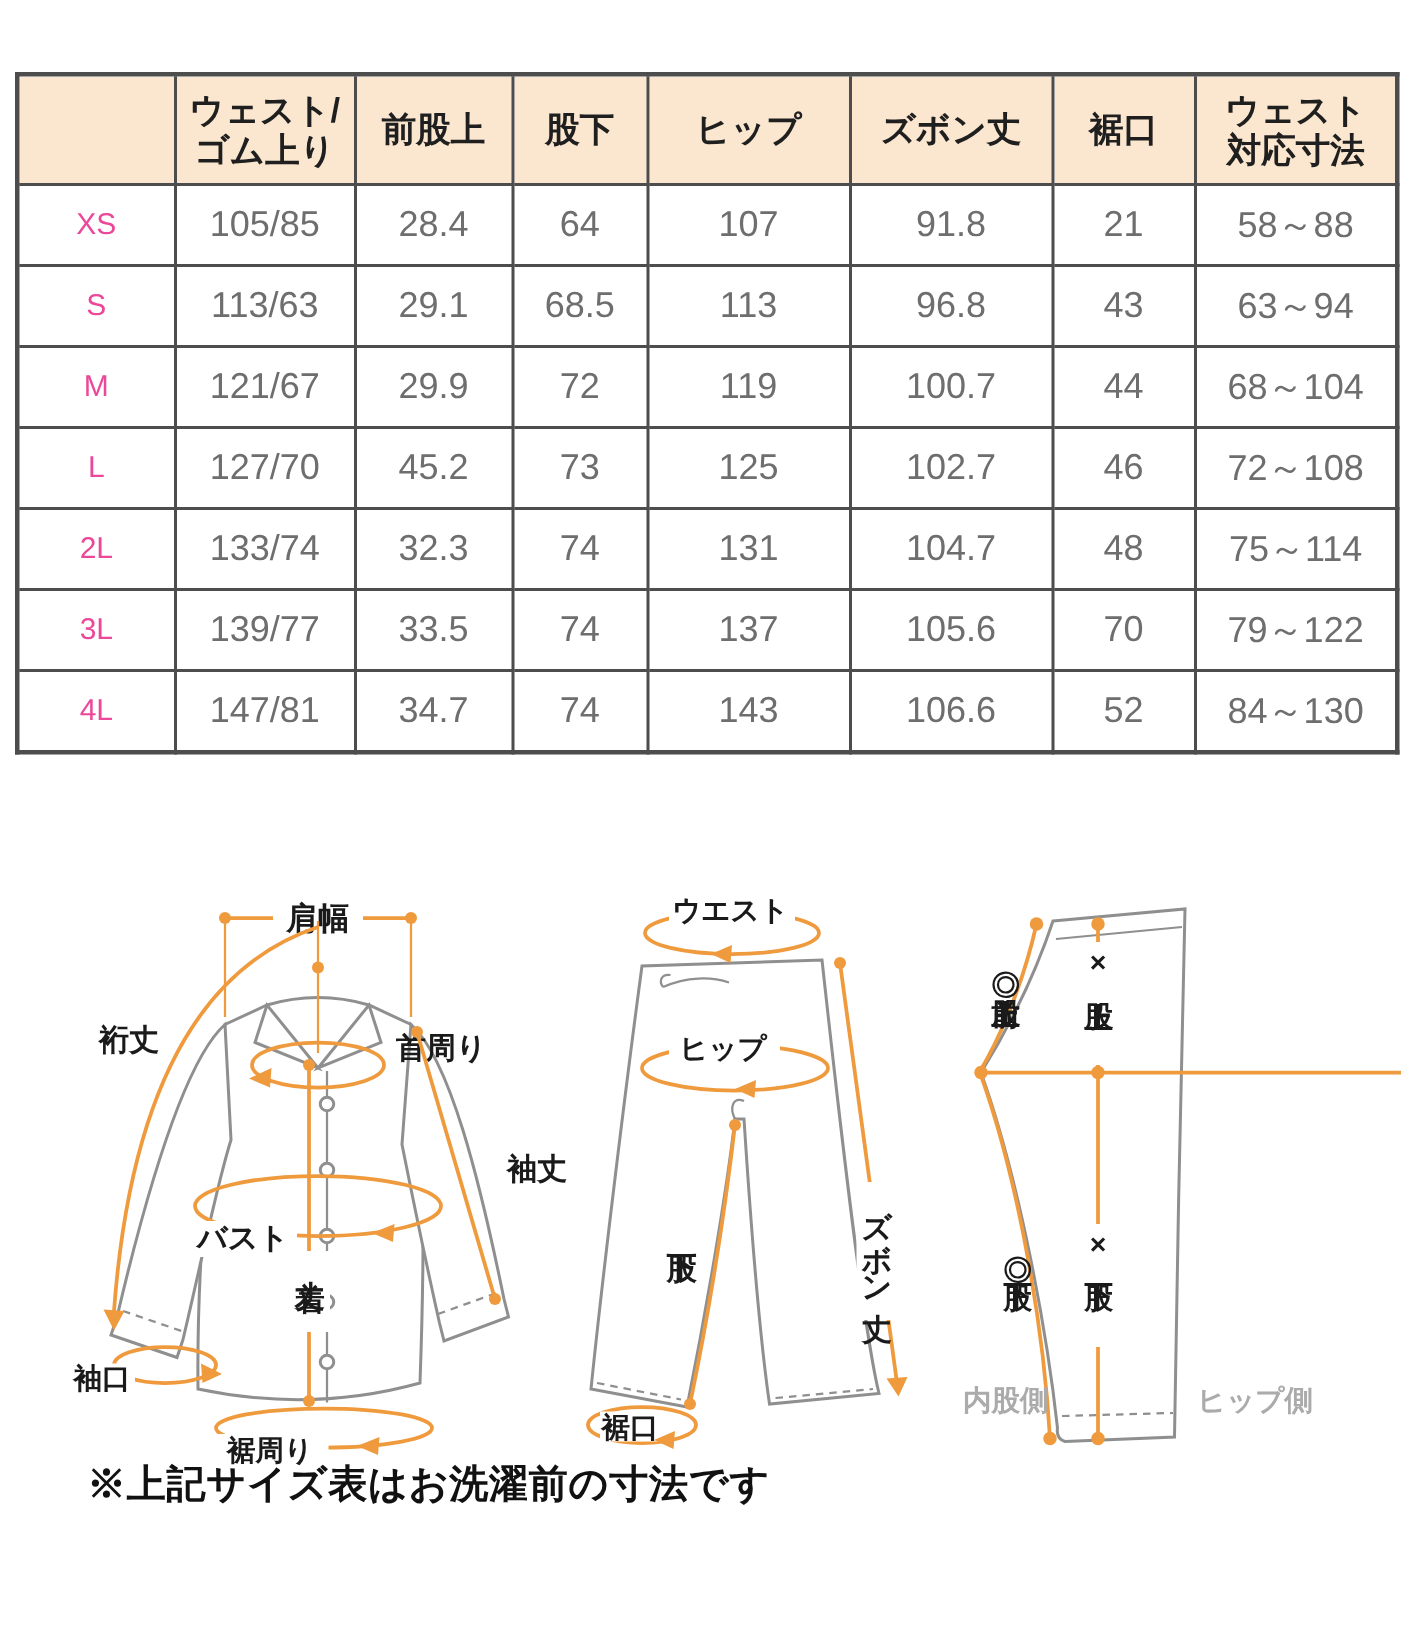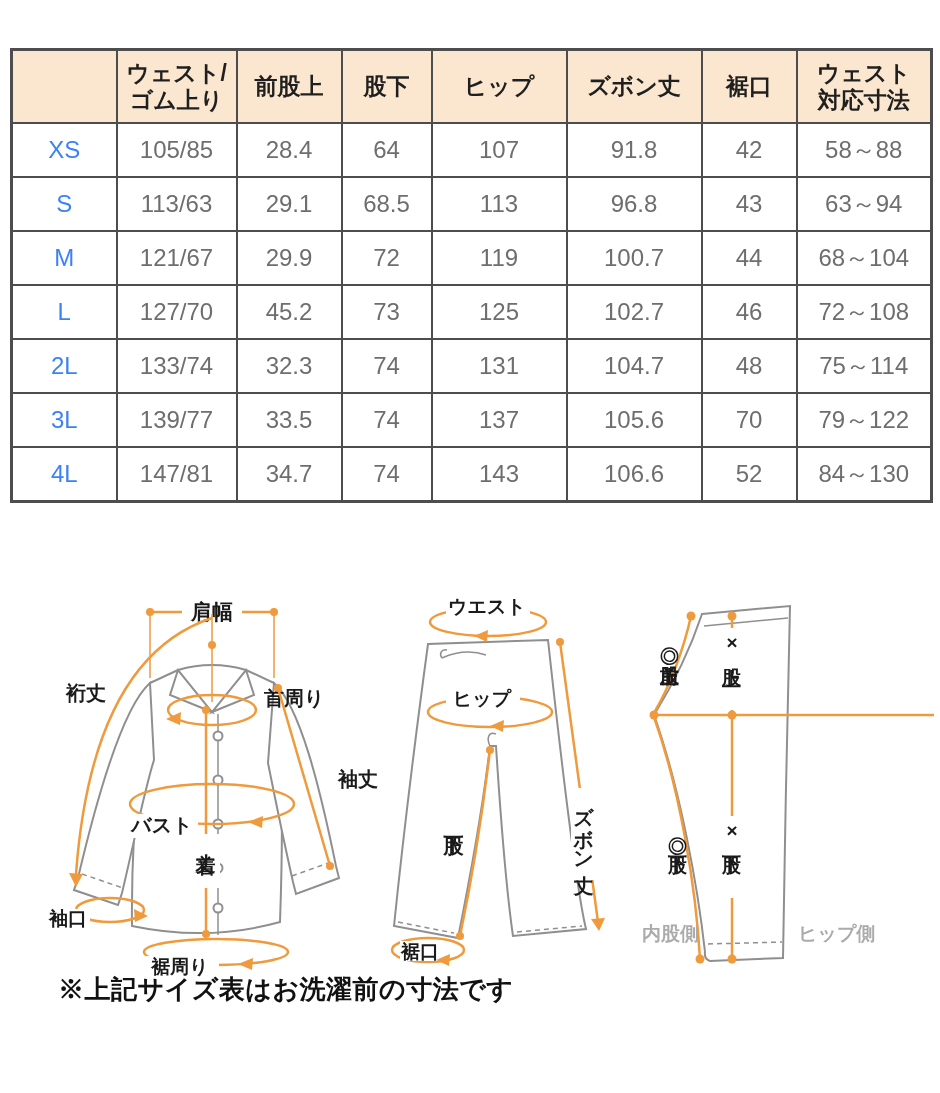--- a/index.html
+++ b/index.html
@@ -15,21 +15,21 @@
   }
   .size-table th, .size-table td {
     border:2px solid #4d4d4d; text-align:center; vertical-align:middle;
     padding:0; overflow:hidden;
   }
   .size-table thead th {
     background:#fbe7cf; color:#1f1f1f; font-weight:bold; font-size:23px;
     height:71px; line-height:1.15; white-space:pre-line;
   }
   .size-table td { height:52px; font-size:24px; color:#6e6e6e; background:#ffffff; }
-  .size-table td.size-cell { color:#3b82f6; font-size:24px; }
+  .size-table td.size-cell { color:#ec4899; font-size:20px; }
   
   .diagram { position:absolute; top:588px; }
   .diagram.shirt { left:28px; }
   .diagram.pfront { left:390px; }
   .diagram.pside  { left:640px; }
   svg text { font-family:"Liberation Sans", sans-serif; font-weight:bold; fill:#1a1a1a; }
   svg text.gray { fill:#ababab; }
   svg text.vtext { writing-mode:vertical-rl; text-orientation:upright; }
   .outline { fill:#ffffff; stroke:#8f8f8f; stroke-width:2; }
   .oline  { stroke:#ef9a3d; stroke-width:2.5; fill:none; }
@@ -75,21 +75,21 @@
       </tr>
     </thead>
     <tbody>
       <tr>
         <td class="size-cell">XS</td>
         <td>105/85</td>
         <td>28.4</td>
         <td>64</td>
         <td>107</td>
         <td>91.8</td>
-        <td>42</td>
+        <td>21</td>
         <td>58～88</td>
       </tr>
       <tr>
         <td class="size-cell">S</td>
         <td>113/63</td>
         <td>29.1</td>
         <td>68.5</td>
         <td>113</td>
         <td>96.8</td>
         <td>43</td>

